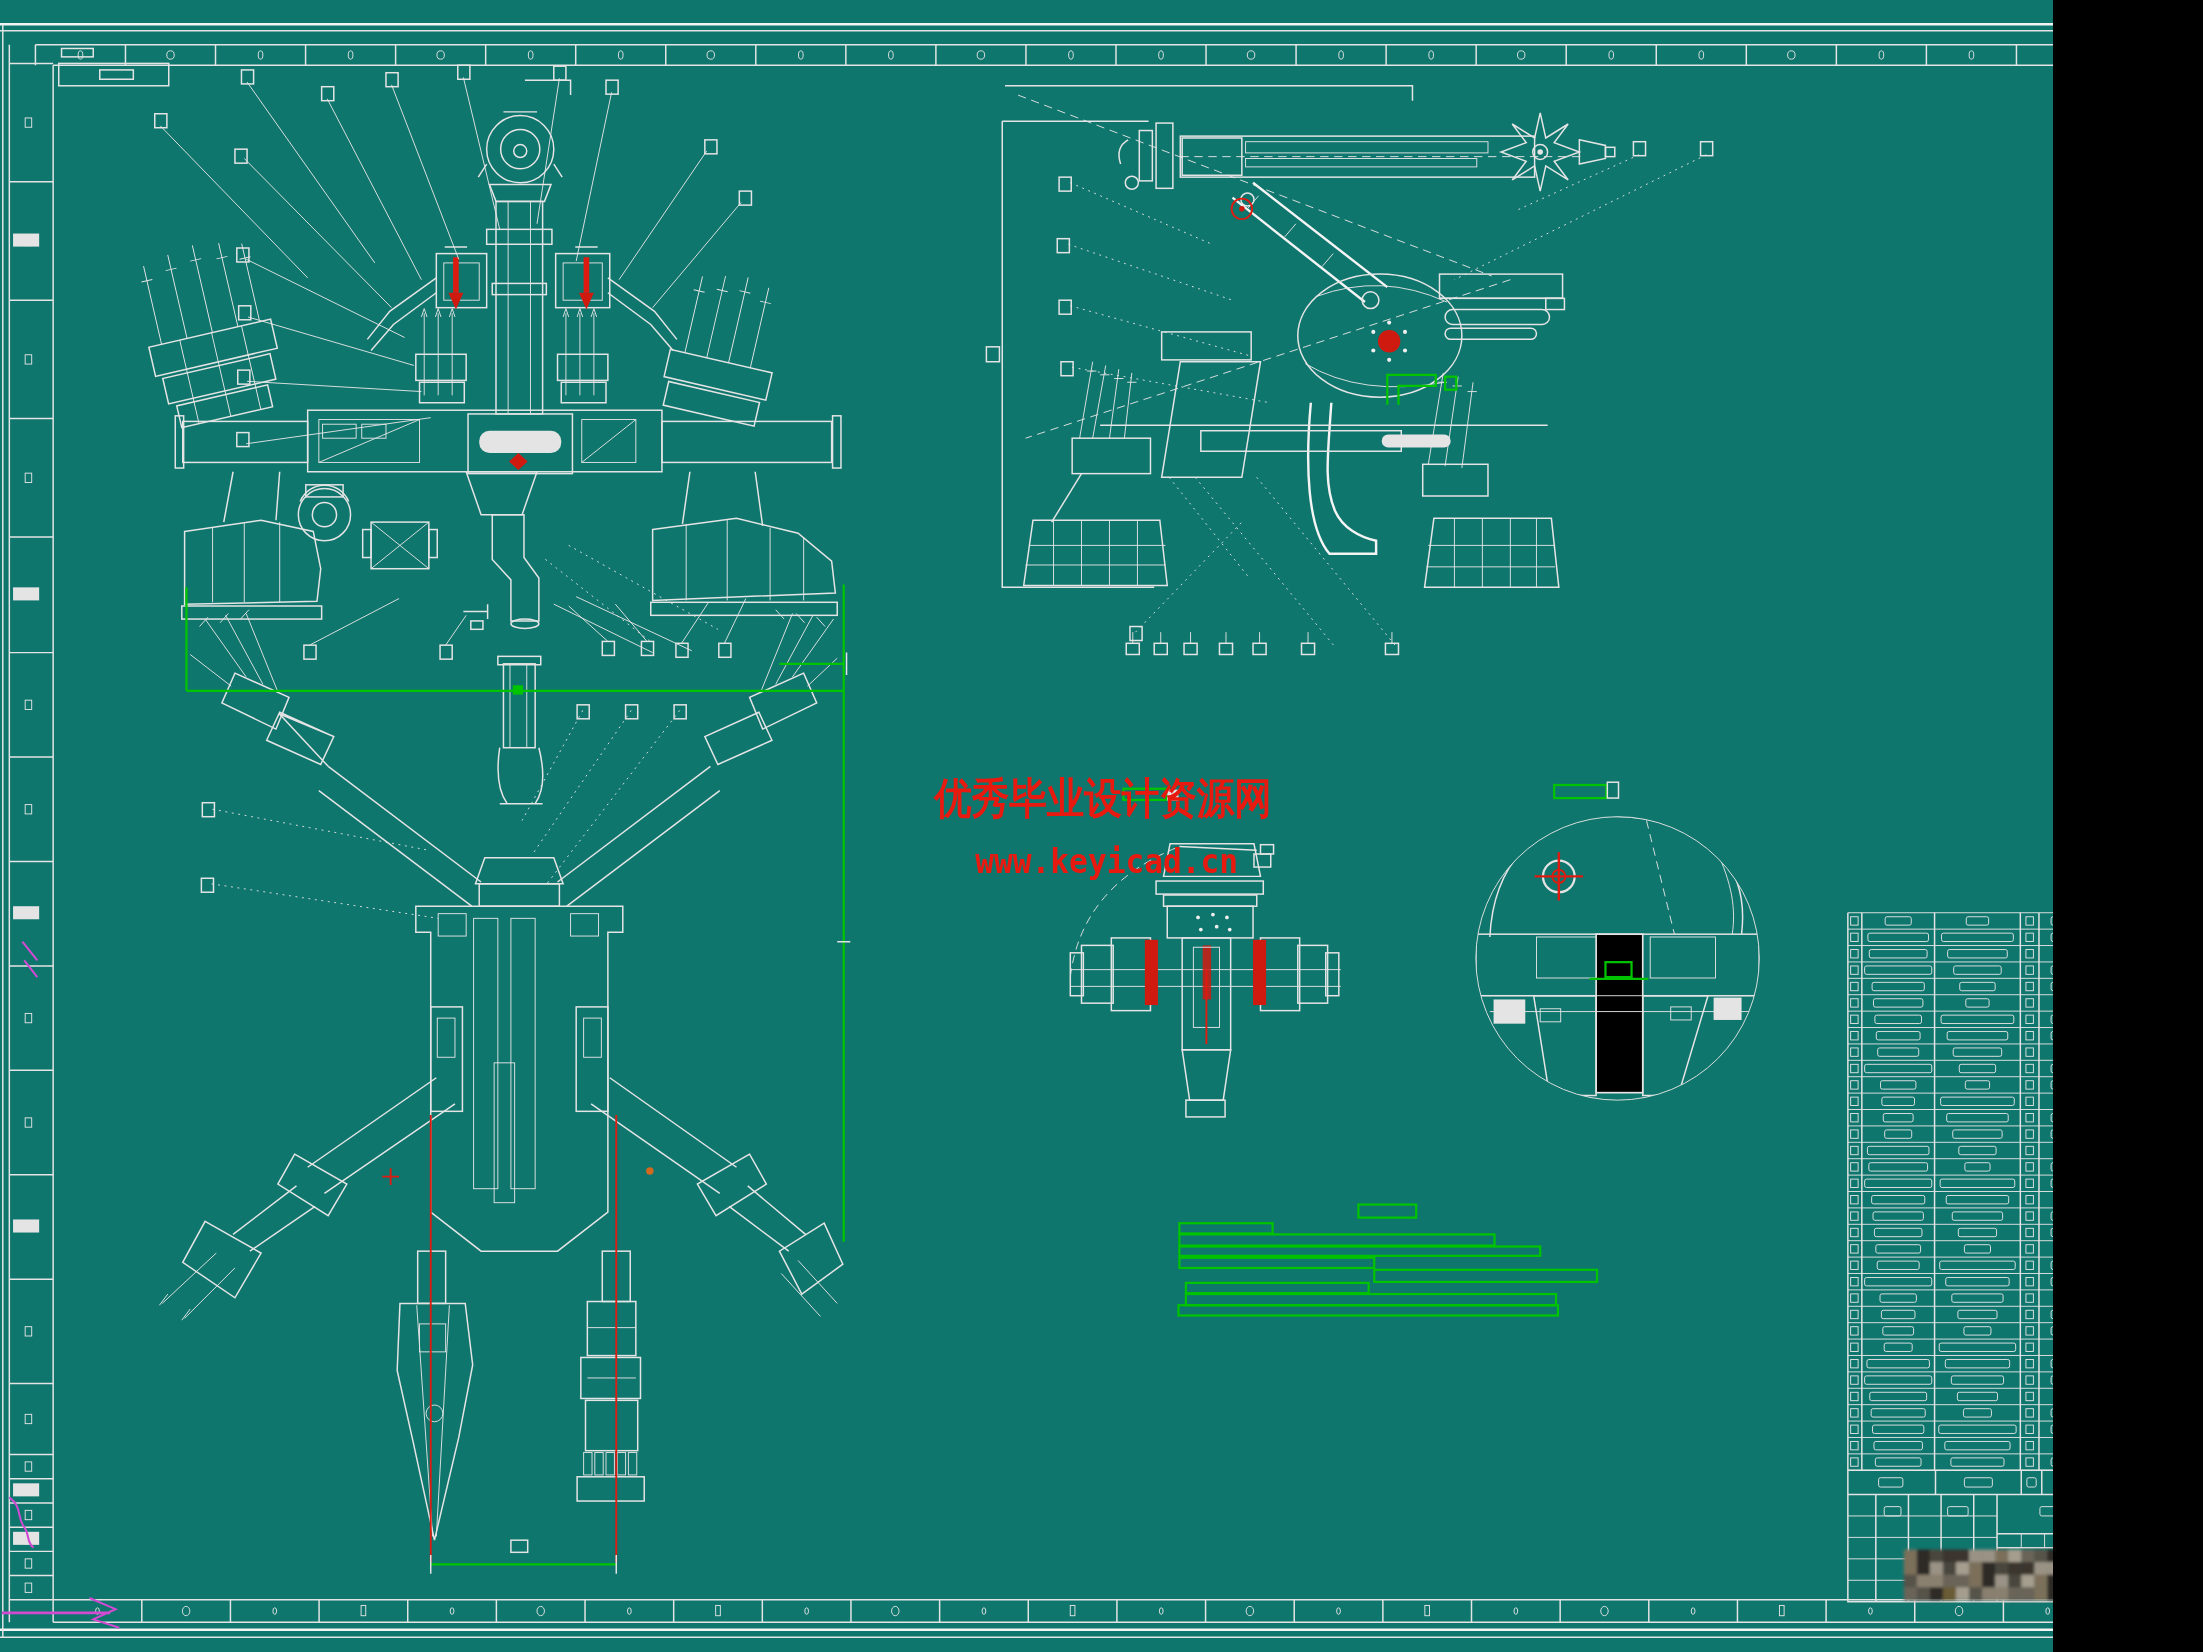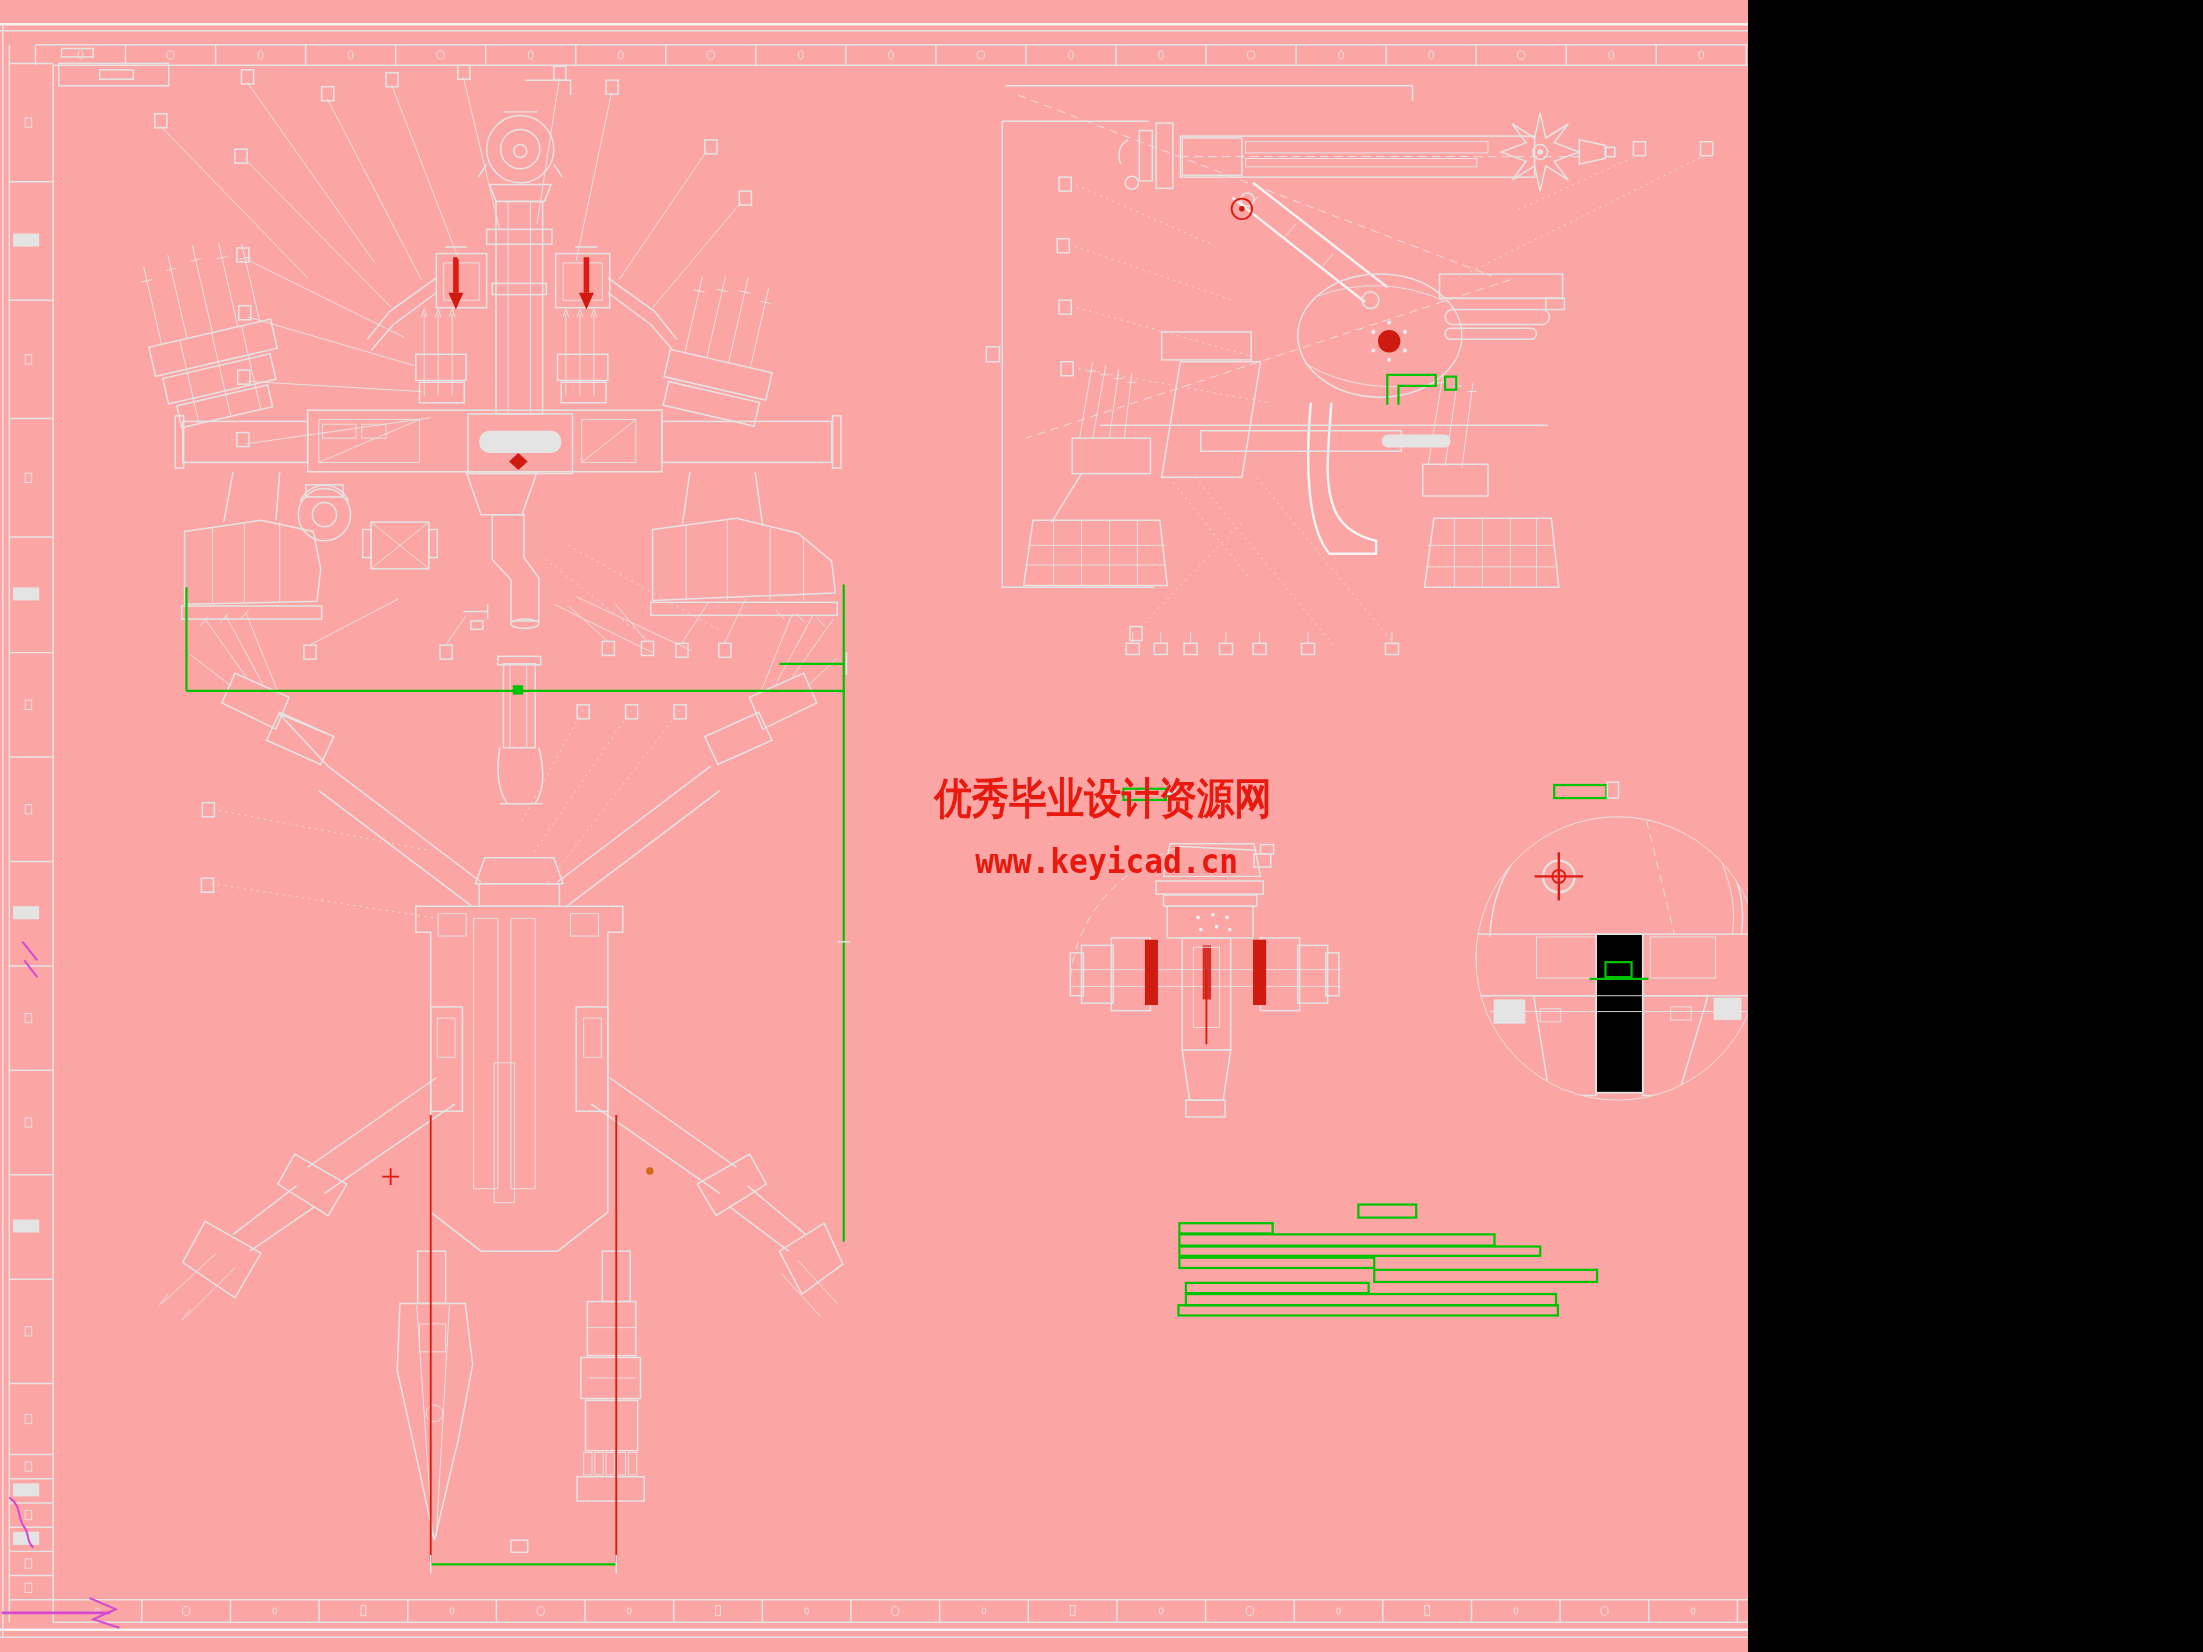--- a/index.html
+++ b/index.html
@@ -1,16 +1,16 @@
 <!DOCTYPE html>
 <html style="font-size:15px"><head>
 <meta charset="utf-8">
 <style>
   html,body{margin:0;padding:0;background:#000;}
-  .sheet{position:relative;width:1748px;height:1653px;background:#fca5a5;overflow:hidden;}
+  .sheet{position:relative;width:2053px;height:1653px;background:#0f766e;overflow:hidden;}
   svg{position:absolute;left:0;top:0;}
   .w{stroke:#e4e4e4;fill:none;stroke-width:1.6px;}
   .w2{stroke:#f4f4f4;fill:none;stroke-width:2.6px;}
   .thin{stroke-width:1px;}
   .wf{fill:#e4e4e4;stroke:none;}
   .r{stroke:#de1b10;fill:none;stroke-width:2px;}
   .rf{fill:#cf1a10;stroke:none;}
   .g{stroke:#00c400;fill:none;stroke-width:2.4px;}
   .gf{fill:#00c400;stroke:none;}
   .m{stroke:#d24ad2;fill:none;stroke-width:2.2px;}

